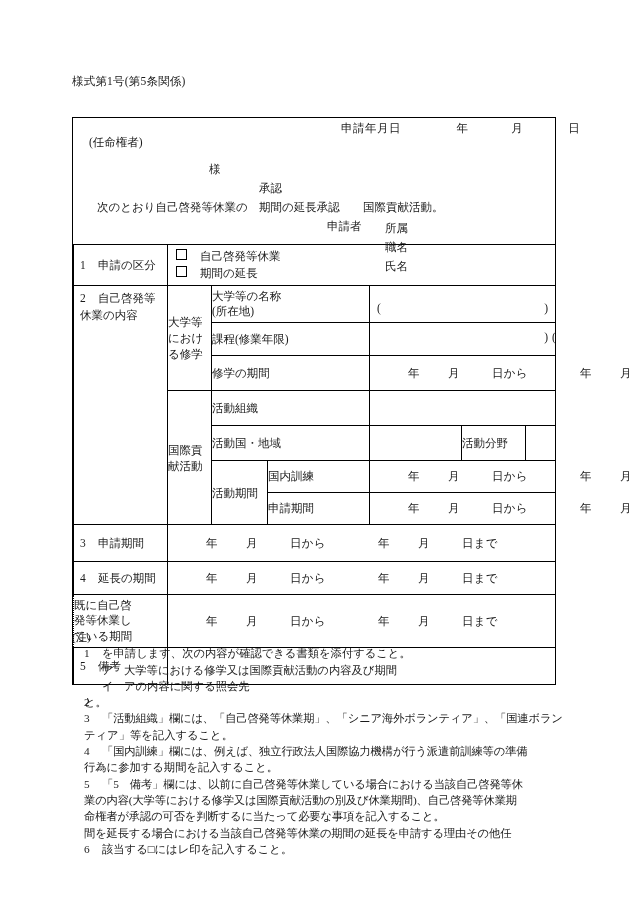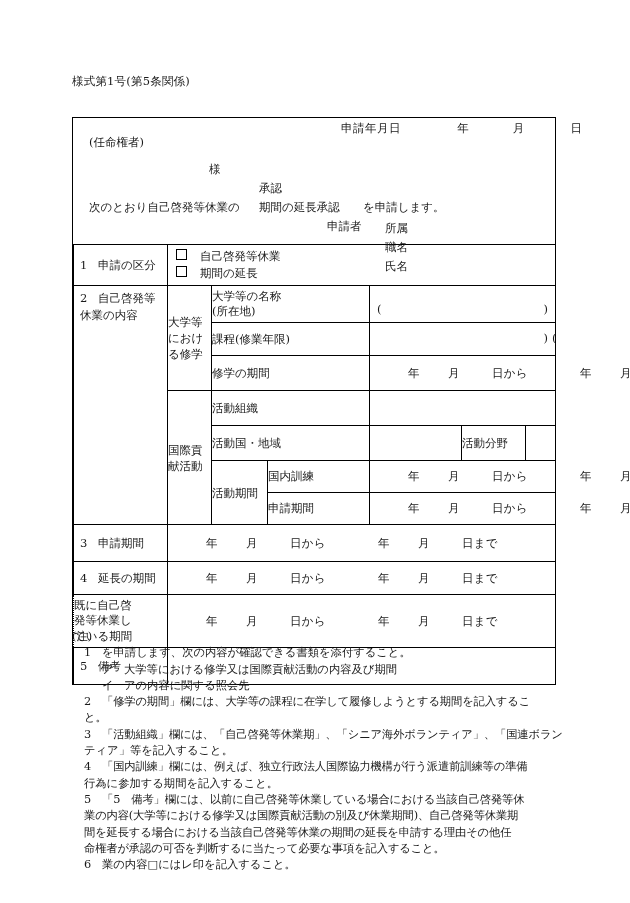--- a/index.html
+++ b/index.html
@@ -14,20 +14,21 @@
     position: relative;
     font-family: "DejaVu Serif", "Liberation Serif", serif;
     color: #1a1a1a;
     overflow: hidden;
   }
   .page {
     position: absolute;
     left: 0; top: 0;
     width: 596px;
     height: 903px;
+    font-family: Liberation Serif, serif;
   }
 
   
   .form-no {
     position: absolute;
     left: 72px;
     top: 74px;
     font-size: 11.5px;
     letter-spacing: 0.2px;
     white-space: nowrap;
@@ -78,21 +79,21 @@
     white-space: nowrap;
   }
   .hdr .sama {
     position: absolute;
     left: 136px;
     top: 44px;
     white-space: nowrap;
   }
   .hdr .sentence-a {
     position: absolute;
-    left: 16px;
+    left: 24px;
     top: 82px;
     white-space: nowrap;
   }
   .hdr .opt-approve {
     position: absolute;
     left: 186px;
     top: 63px;
     white-space: nowrap;
   }
   .hdr .opt-extend {
@@ -252,21 +253,21 @@
         <span class="m">月</span>
         <span class="d">日</span>
       </div>
 
       <div class="appointer">(任命権者)</div>
       <div class="sama">様</div>
 
       <div class="sentence-a">次のとおり自己啓発等休業の</div>
       <div class="opt-approve">承認</div>
       <div class="opt-extend">期間の延長承認</div>
-      <div class="sentence-b">を申請します。</div>
+      <div class="sentence-b">国際貢献活動。</div>
 
       <div class="applicant-lbl">申請者</div>
       <div class="applicant-fields">
         <div>所属</div>
         <div>職名</div>
         <div>氏名</div>
       </div>
     </div>
 
     <table class="grid">
@@ -451,43 +452,42 @@
         <div>大学等における修学又は国際貢献活動の内容及び期間</div>
       </div>
       <div class="note-sub">
         <span class="marker">イ</span>
         <div>アの内容に関する照会先</div>
       </div>
     </div>
 
     <div class="note-item">
       <span class="marker">2</span>
-      <div class="cont tight">「修学の期間」欄には、大学等の課程に在学して履修しようとする期間を記入するこ</div>
       <div class="cont" style="margin-left:-18px">と。</div>
     </div>
 
     <div class="note-item">
       <span class="marker">3</span>
       <div class="cont tight">「活動組織」欄には、「自己啓発等休業期」、「シニア海外ボランティア」、「国連ボラン</div>
       <div class="cont" style="margin-left:-18px">ティア」等を記入すること。</div>
     </div>
 
     <div class="note-item">
       <span class="marker">4</span>
       <div class="cont tight">「国内訓練」欄には、例えば、独立行政法人国際協力機構が行う派遣前訓練等の準備</div>
       <div class="cont" style="margin-left:-18px">行為に参加する期間を記入すること。</div>
     </div>
 
     <div class="note-item">
       <span class="marker">5</span>
       <div class="cont tight">「5　備考」欄には、以前に自己啓発等休業している場合における当該自己啓発等休</div>
       <div class="cont tight" style="margin-left:-18px">業の内容(大学等における修学又は国際貢献活動の別及び休業期間)、自己啓発等休業期</div>
+      <div class="cont tight" style="margin-left:-18px">命権者が承認の可否を判断するに当たって必要な事項を記入すること。</div>
       <div class="cont tight" style="margin-left:-18px">間を延長する場合における当該自己啓発等休業の期間の延長を申請する理由その他任</div>
-      <div class="cont tight" style="margin-left:-18px">命権者が承認の可否を判断するに当たって必要な事項を記入すること。</div>
     </div>
 
     <div class="note-item">
       <span class="marker">6</span>
-      <div class="cont">業の内容□にはレ印を記入すること。</div>
+      <div class="cont">該当する□にはレ印を記入すること。</div>
     </div>
   </div>
 
 </div>
 
 </body></html>

